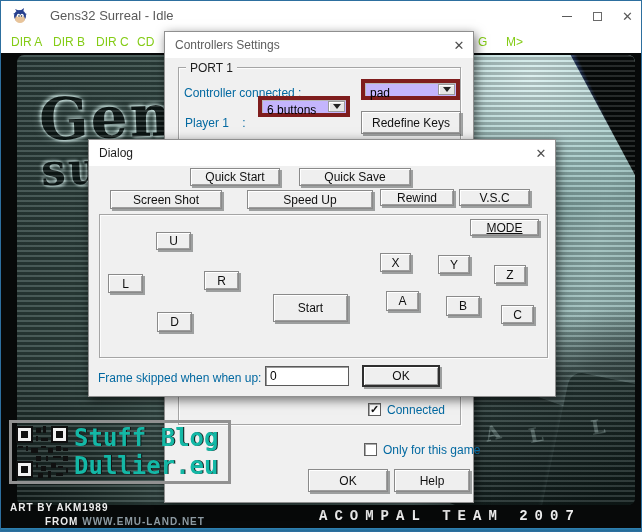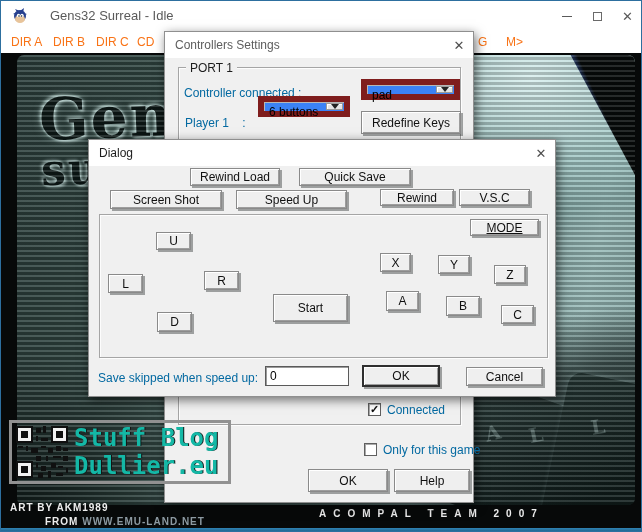--- a/index.html
+++ b/index.html
@@ -10,21 +10,21 @@
 
   
   .titlebar { left:0; top:0; width:642px; height:30px; background:#ffffff; }
   .app-title { left:33px; top:7px; font-size:13px; color:#5a5a5a;margin-left:16px; }
   .app-icon { left:11px; top:7px; width:16px; height:16px; }
   .win-btn { top:0; width:31px; height:30px; display:flex; align-items:center; justify-content:center; color:#5a5a5a; font-size:13px; }
   .win-min { left:550px; } .win-max { left:581px; } .win-close { left:611px; }
   .min-glyph { display:block; width:10px; height:0; border-top:1px solid #5a5a5a; }
   .max-glyph { display:block; width:9px; height:9px; border:1px solid #6a6a6a; }
   .menubar { left:0; top:30px; width:642px; height:22px; background:#ffffff; }
-  .menu-item { top:34px; font-size:12px; color:#f97316; }
+  .menu-item { top:34px; font-size:12px; color:#84cc16; }
   .mi0 { left:10px; } .mi1 { left:52px; } .mi2 { left:95px; } .mi3 { left:136px; }
   .mi4 { left:477px; } .mi5 { left:505px; }
 
   
   .crt { left:16px; top:54px; width:618px; height:450px; border-radius:7px; overflow:hidden;
     background:
       radial-gradient(ellipse 300px 190px at 83% 5%, rgba(228,246,246,.95), rgba(172,207,205,.8) 45%, rgba(120,160,158,.3) 70%, rgba(0,0,0,0) 85%),
       radial-gradient(ellipse 280px 220px at 100% 95%, rgba(6,12,11,.95), rgba(14,22,21,.65) 55%, rgba(0,0,0,0) 80%),
       radial-gradient(ellipse 240px 200px at 0% 100%, rgba(8,14,13,.8), rgba(0,0,0,0) 75%),
       linear-gradient(100deg, #2b3a38 0%, #31433f 20%, #3d514e 38%, #546c69 55%, #7c9997 72%, #9dbcba 88%, #87a5a3 100%);
@@ -55,21 +55,21 @@
   .dlg-title { left:0; top:0; right:0; height:26px; background:#ffffff; }
   .dlg-title-text { left:10px; top:6px; font-size:12px; }
   .dlg-close { top:3px; width:22px; height:20px; display:flex; align-items:center; justify-content:center; font-size:13px; color:#4f4f4f; }
   .btn { background:#efefef; border:1px solid #8a8a8a; color:#101010; font-size:12px;
     display:flex; align-items:center; justify-content:center;
     box-shadow:inset 1px 1px 0 #ffffff, inset -1px -1px 0 #9d9d9d, 2px 2px 0 rgba(55,60,60,.45); }
   .btn-default { border:2px solid #2f2f2f; box-shadow:inset 1px 1px 0 #ffffff, inset -1px -1px 0 #9d9d9d, 2px 2px 0 rgba(55,60,60,.45); }
   .groupbox { border:1px solid #a5a5a5; box-shadow:inset 1px 1px 0 #fdfdfd, 1px 1px 0 #fdfdfd; }
   .group-label { background:#f0f0f0; padding:0 4px; font-size:12px; color:#1c1c1c; }
   .lbl { font-size:12px; color:#0369a1; white-space:pre; }
-  .combo { background:#3b82f6; border:6px solid #7f1d1d; box-shadow:inset 1px 1px 0 #b7b7b7; }
+  .combo { background:#c4b5fd; border:4px solid #7f1d1d; box-shadow:inset 1px 1px 0 #b7b7b7; }
   .combo-text { position:absolute; left:5px; top:3px; font-size:12px; color:#000; }
   .combo-btn { position:absolute; right:1px; top:1px; bottom:1px; width:17px; background:#e6e6e6;
     border:1px solid #9a9a9a; box-shadow:inset 1px 1px 0 #fff; display:flex; align-items:center; justify-content:center; }
   .arrow-down { width:0; height:0; border-left:4px solid transparent; border-right:4px solid transparent; border-top:5px solid #222; }
   .checkbox { width:13px; height:13px; background:#fff; border:1px solid #5f5f5f; box-shadow:inset 1px 1px 0 #a9a9a9;
     display:flex; align-items:center; justify-content:center; font-size:11px; font-weight:bold; color:#111; }
   .field { background:#fff; border:1px solid #5a5a5a; box-shadow:inset 1px 1px 0 #9b9b9b;
     font-family:"Liberation Sans", sans-serif; font-size:12px; color:#000; padding:2px 4px; }
 
   
@@ -90,21 +90,21 @@
   .ctrl-ok { left:143px; top:437px; width:80px; height:23px; }
   .ctrl-help { left:229px; top:437px; width:76px; height:23px; }
 
   
   .key-dlg { left:87px; top:138px; width:468px; height:258px; z-index:20; }
   .key-title-text { color:#1d1d1d; }
   .key-close { left:441px; }
   .k-qload { left:101px; top:28px; width:90px; height:18px; }
   .k-qsave { left:210px; top:28px; width:112px; height:18px; }
   .k-shot  { left:21px;  top:50px; width:112px; height:19px; }
-  .k-speed { left:147px; top:50px; width:111px; height:19px; }
+  .k-speed { left:158px; top:50px; width:126px; height:19px; }
   .k-rew   { left:291px; top:49px; width:74px; height:17px; }
   .k-vsc   { left:370px; top:49px; width:71px; height:17px; }
   .k-panel { left:10px; top:74px; width:449px; height:144px; }
   .k-mode  { left:381px; top:79px; width:69px; height:17px;text-decoration:underline; }
   .k-u { left:67px;  top:92px;  width:35px; height:18px; }
   .k-x { left:291px; top:113px; width:31px; height:19px; }
   .k-y { left:349px; top:115px; width:32px; height:19px; }
   .k-z { left:405px; top:125px; width:32px; height:19px; }
   .k-l { left:19px;  top:134px; width:35px; height:19px; }
   .k-r { left:115px; top:131px; width:35px; height:19px; }
@@ -120,21 +120,21 @@
 
   
   .watermark { left:8px; top:419px; width:222px; height:64px; border:3px solid #919191; z-index:30; }
   .wm-qr { left:4px; top:3px; width:52px; height:52px; }
   .wm-text { left:62px; top:1px; font-family:"DejaVu Sans Mono", monospace; font-weight:bold; font-size:24px;
     line-height:28px; color:#14b8a6; letter-spacing:0; text-shadow:1px 0 0 #141414; }
   .credits { z-index:6; font-weight:bold; letter-spacing:1px; }
   .credit-art { left:9px; top:501px; font-size:10px; color:#ededed; }
   .credit-from { left:4px; top:515px; font-size:10px; color:#ededed;padding-left:40px; }
   .credit-url { color:#8d9aa2; letter-spacing:1px; }
-  .team-line { left:318px; top:507px; font-size:10px; font-weight:bold; letter-spacing:7px; color:#ededed; z-index:6; }
+  .team-line { left:318px; top:507px; font-size:14px; font-weight:bold; letter-spacing:7px; color:#ededed; z-index:6;font-family:Liberation Mono, monospace; }
   .bottom-bar { left:0; top:527px; width:642px; height:5px; z-index:6;
     background:linear-gradient(180deg,#2f83b4,#1a567e); }
 </style>
 </head>
 <body>
 
 <div id="stage">
 
   <div class="abs crt">
     <span class="abs gens-word">Gens</span>
@@ -212,43 +212,42 @@
     <div class="abs btn ctrl-help">Help</div>
   </div>
 
   <div class="abs dlg key-dlg">
     <div class="abs dlg-title">
       <span class="abs dlg-title-text key-title-text">Dialog</span>
       <div class="abs dlg-close key-close">
           <span>✕</span>
         </div>
     </div>
-    <div class="abs btn k-qload">Rewind Load</div>
+    <div class="abs btn k-qload">Quick Start</div>
     <div class="abs btn k-qsave">Quick Save</div>
     <div class="abs btn k-shot">Screen Shot</div>
     <div class="abs btn k-speed">Speed Up</div>
     <div class="abs btn k-rew">Rewind</div>
     <div class="abs btn k-vsc">V.S.C</div>
     <div class="abs groupbox k-panel"></div>
     <div class="abs btn k-mode">MODE</div>
     <div class="abs btn k-u">U</div>
     <div class="abs btn k-l">L</div>
     <div class="abs btn k-r">R</div>
     <div class="abs btn k-d">D</div>
     <div class="abs btn k-start">Start</div>
     <div class="abs btn k-x">X</div>
     <div class="abs btn k-y">Y</div>
     <div class="abs btn k-z">Z</div>
     <div class="abs btn k-a">A</div>
     <div class="abs btn k-b">B</div>
     <div class="abs btn k-c">C</div>
-    <span class="abs lbl k-framelbl">Save skipped when speed up:</span>
+    <span class="abs lbl k-framelbl">Frame skipped when when up:</span>
     <input class="abs field k-input" value="0" style="">
     <div class="abs btn btn-default k-ok">OK</div>
-    <div class="abs btn k-cancel">Cancel</div>
   </div>
 
   <div class="abs watermark">
     <svg class="abs wm-qr" viewBox="0 0 21 21" shape-rendering="crispEdges">
       <g fill="#101010">
         <rect x="0" y="0" width="7" height="7"></rect>
           <rect x="14" y="0" width="7" height="7"></rect>
           <rect x="0" y="14" width="7" height="7"></rect>
         <rect x="8" y="1" width="2" height="2"></rect>
           <rect x="11" y="0" width="1" height="3"></rect>

